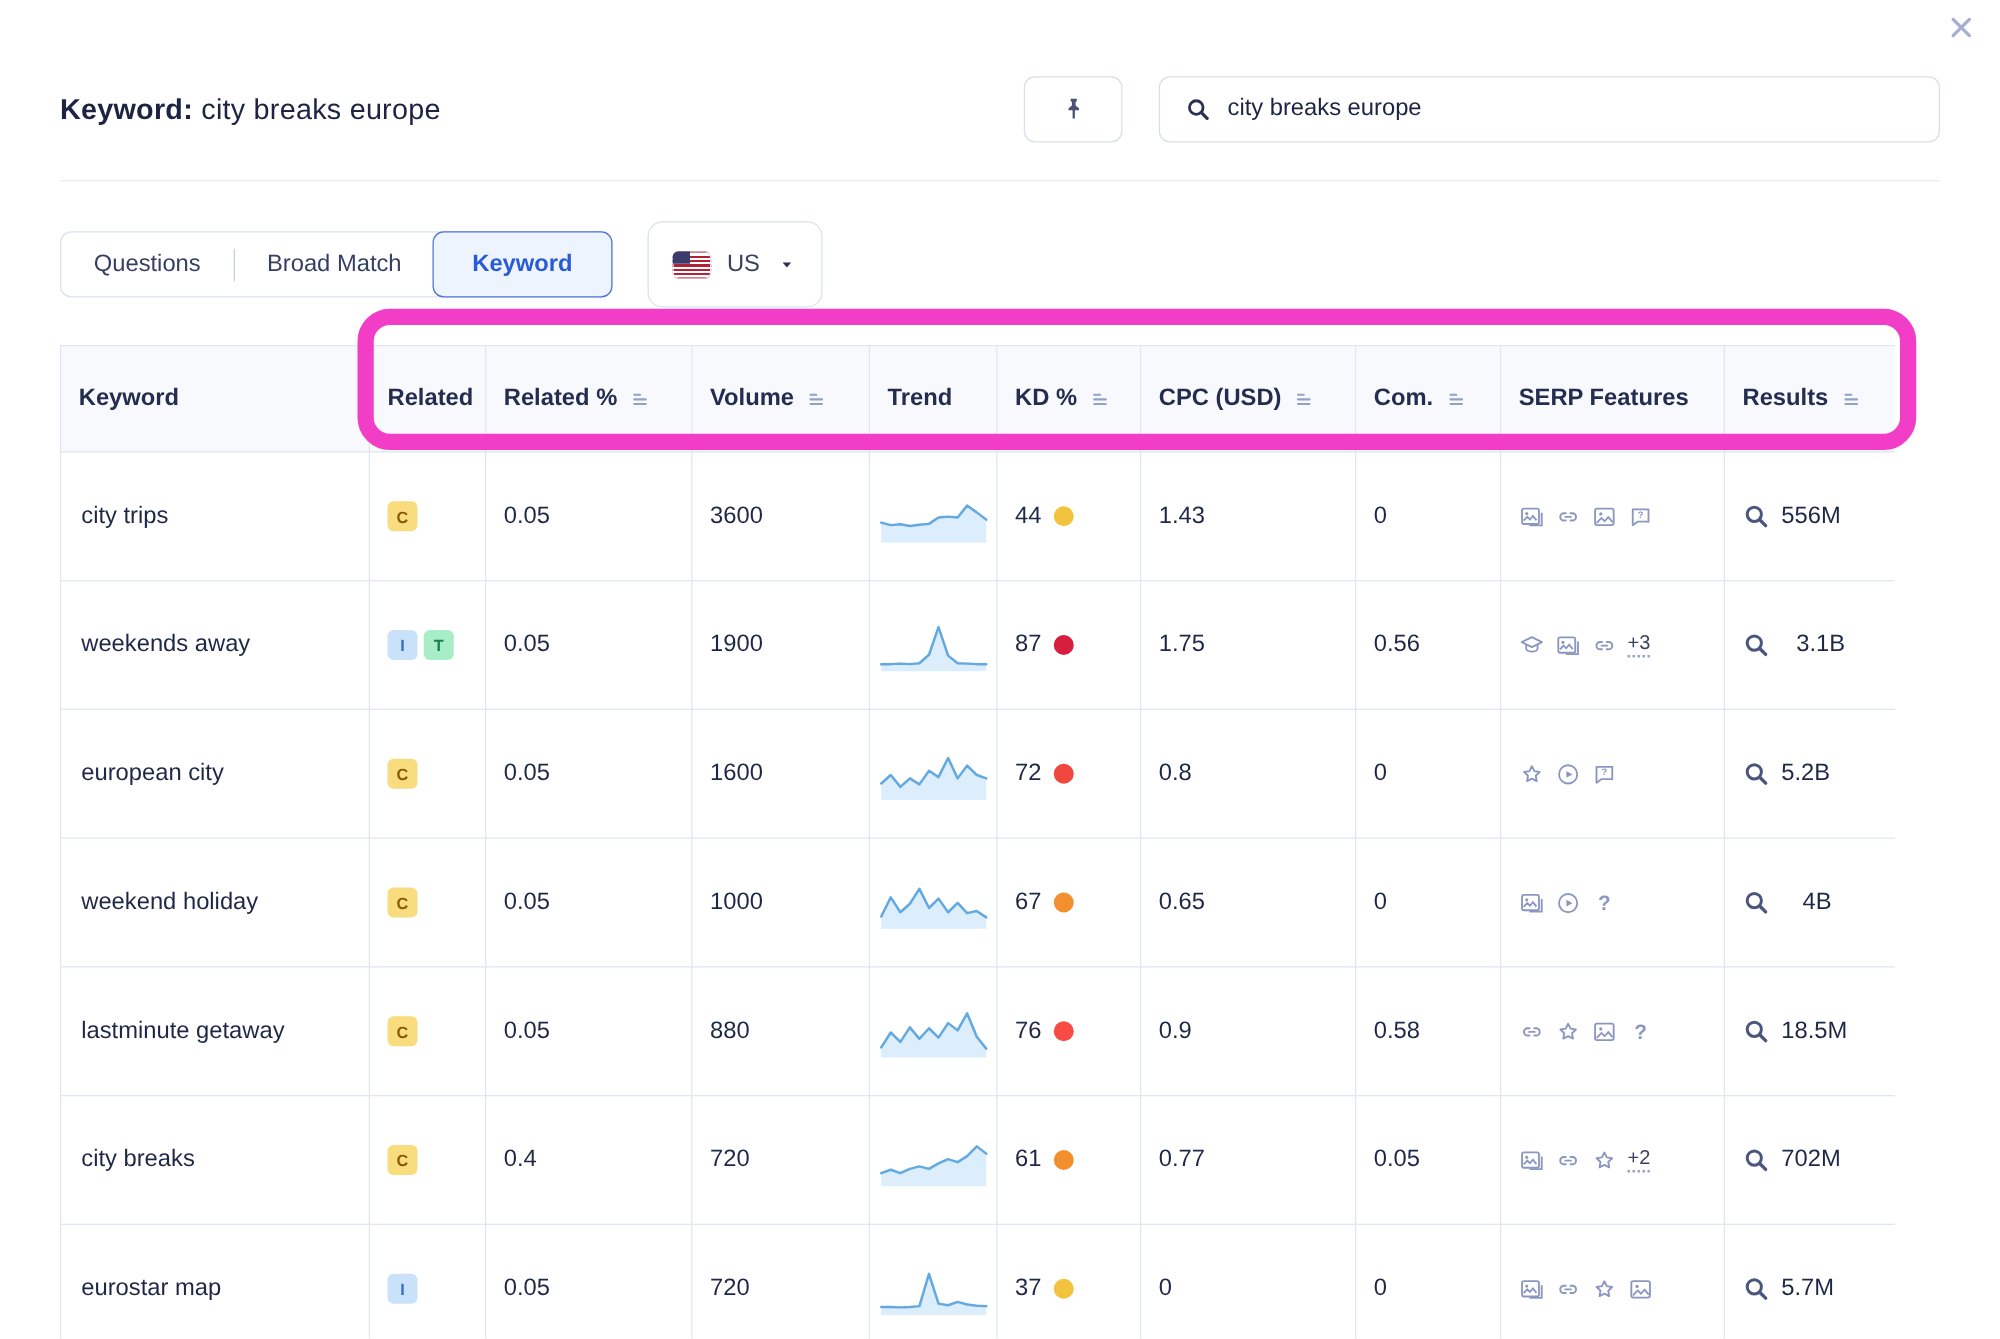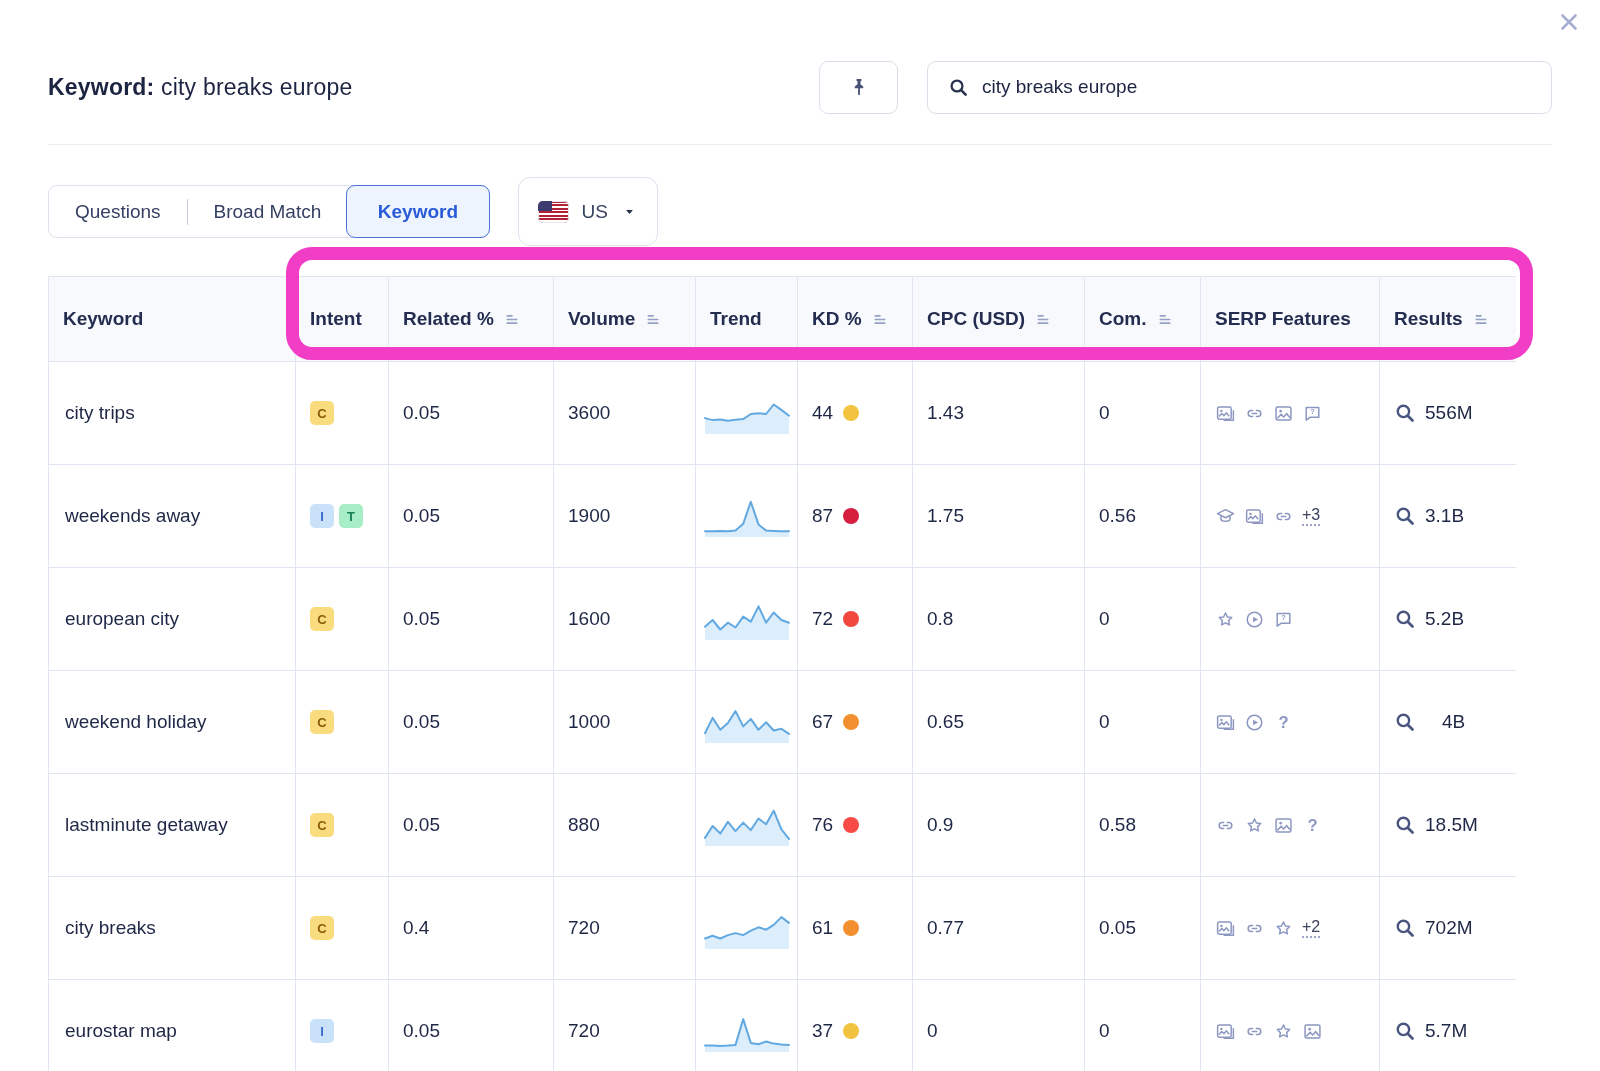--- a/index.html
+++ b/index.html
@@ -183,21 +183,21 @@
       <thead>
           <tr>
             <th>
      <span class="th-inner">
        <span>Keyword</span>
 
      </span>
             </th>
             <th>
      <span class="th-inner">
-       <span>Intent</span>
+       <span>Related</span>
 
      </span>
             </th>
             <th>
      <span class="th-inner">
        <span>Related %</span>
        <svg class="sort-icon">
                   <use href="#icon-sort"></use>
                 </svg>
      </span>
@@ -381,21 +381,21 @@
                 <svg class="si">
                   <use href="#icon-image-stack"></use>
                 </svg>
                 <svg class="si">
                   <use href="#icon-link"></use>
                 </svg>
                 <span class="serp-more">+3</span>
               </span>
             </td>
     <td>
-              <span class="cell-inner" style="gap:9px">
+              <span class="cell-inner" style="gap:21px">
                 <svg class="res-icon">
                   <use href="#icon-search"></use>
                 </svg>
                 <span>3.1B</span>
               </span>
             </td>
   </tr>
           <tr>
     <td class="kw">
               <span class="cell-inner">

